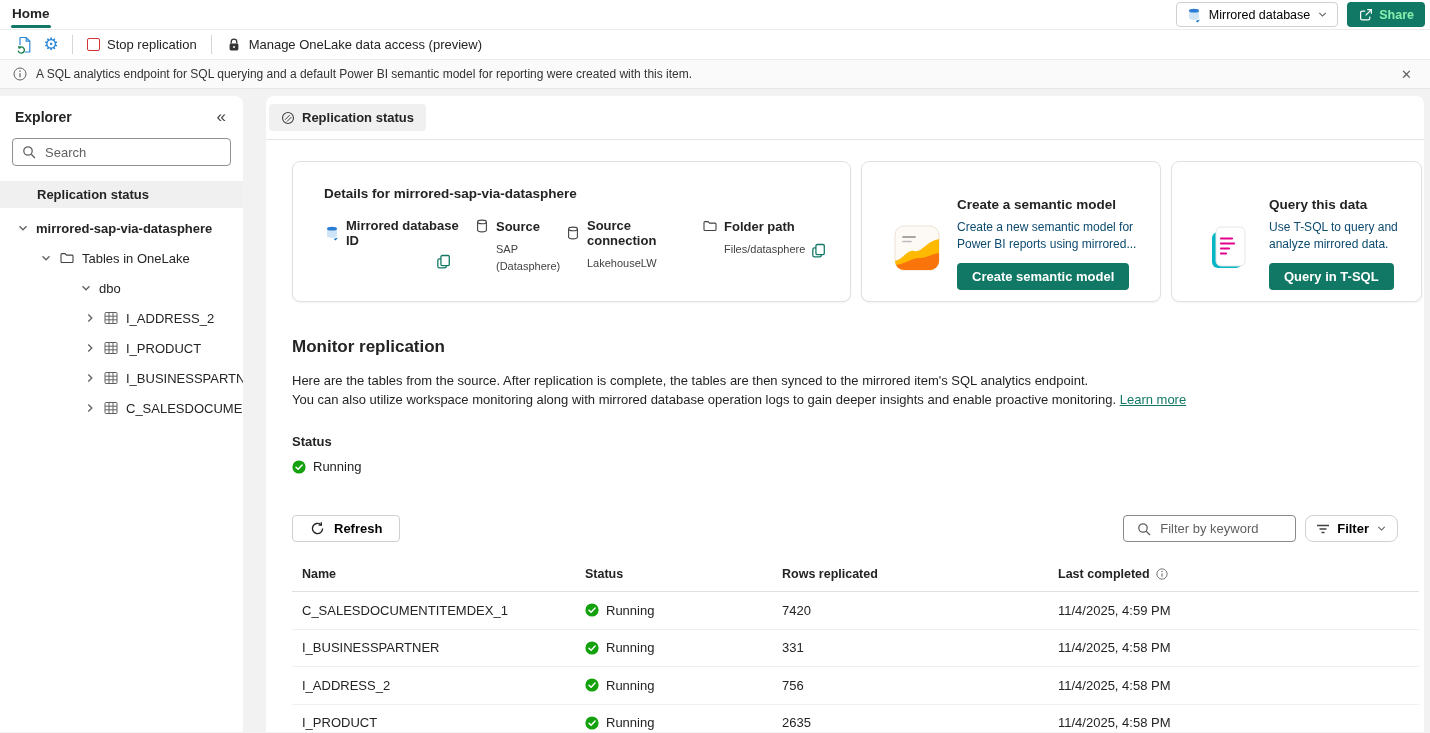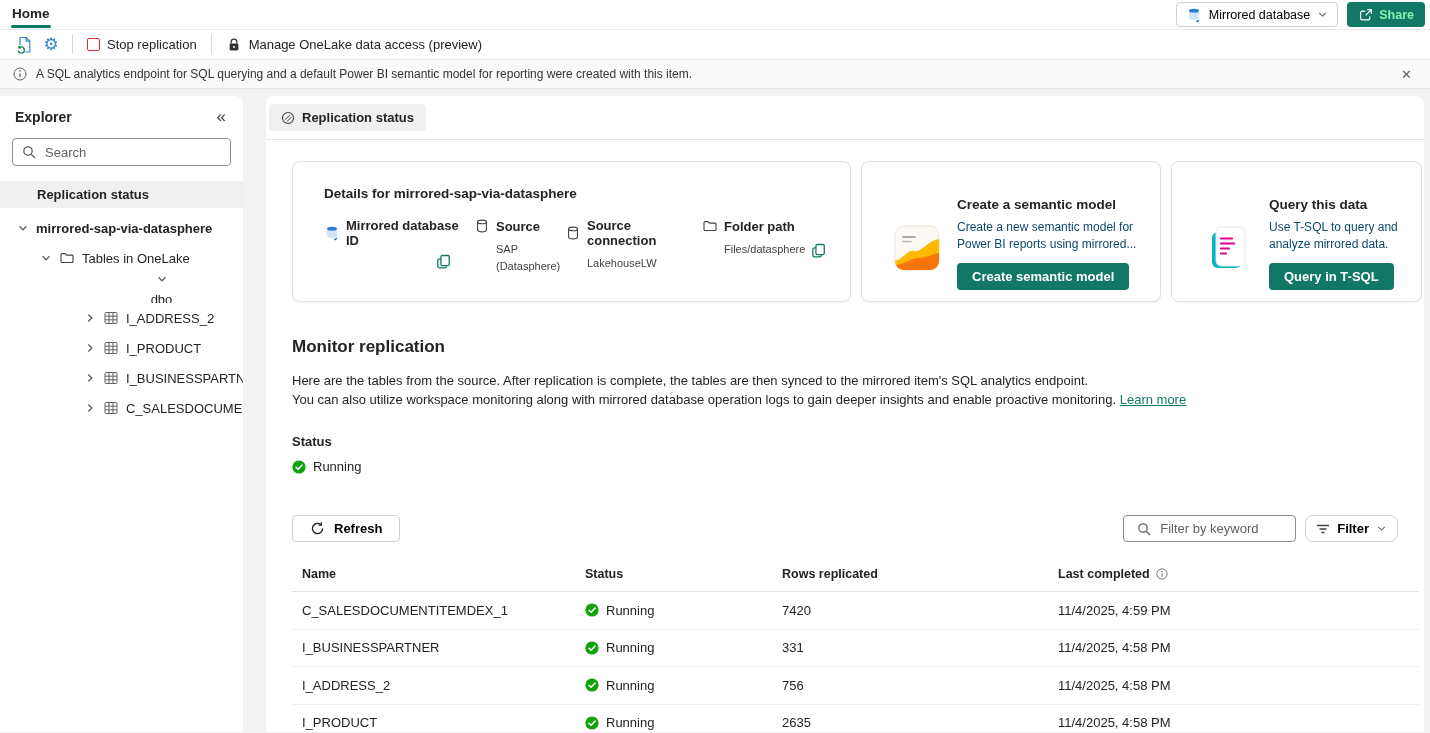--- a/index.html
+++ b/index.html
@@ -57,21 +57,21 @@
     font-family:inherit; color:#15803d; background:transparent; }
   .search-box input::placeholder { color:#616161; }
   .nav-selected { height:27px; display:flex; align-items:center; padding-left:37px;
     background:#f0f0f0; font-weight:bold; font-size:13px; cursor:pointer; }
   .tree { margin-top:5px; }
   .tree-row { height:30px; display:flex; align-items:center; gap:7px; font-size:13px;
     cursor:pointer; white-space:nowrap; overflow:hidden; }
   .tree-row .lbl { overflow:hidden; text-overflow:clip; }
   .indent-0 { padding-left:17px; }
   .indent-1 { padding-left:40px; }
-  .indent-2 { padding-left:80px;flex-direction:column; }
+  .indent-2 { padding-left:80px; }
   .indent-3 { padding-left:84px; }
   .bold { font-weight:bold; }
 
   
   .tabstrip { height:44px; border-bottom:1px solid #e6e6e6; display:flex; align-items:center; padding-left:3px; }
   .pill { background:#f0f0f0; border-radius:4px; height:27px; display:flex; align-items:center;
     gap:7px; padding:0 12px; font-weight:bold; font-size:13px; cursor:pointer; }
   .content { padding:21px 2px 0 26px; height:598px; }
 
   

